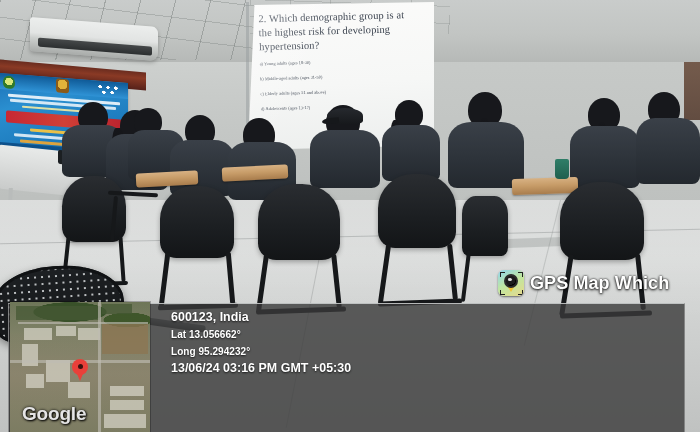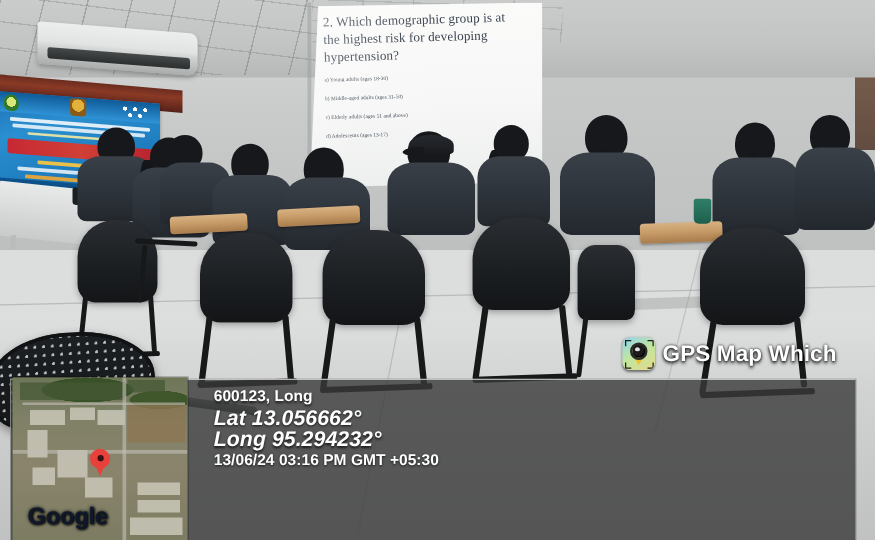--- a/index.html
+++ b/index.html
@@ -310,23 +310,22 @@
   }
   .gps-city {
     font-size:17.5px; line-height:22px; font-weight:400;
     letter-spacing:.15px;
   }
   .gps-addr {
     font-size:12.4px; line-height:16.5px; font-weight:bold;
     letter-spacing:.05px;
   }
   .gps-coord {
-    font-size:17px; line-height:17px; font-weight:bold;
+    font-size:10px; line-height:17px; font-weight:bold;
     letter-spacing:.05px;
-    font-style:italic;
   }
   .gps-time {
     font-size:12.4px; line-height:17px; font-weight:bold;
     letter-spacing:.05px;
   }
 
   
   .gps-map {
     position:absolute; left:10px; top:302px; width:140px; height:130px;
     overflow:hidden;
@@ -357,21 +356,21 @@
     position:absolute; left:3px; top:10px; width:0; height:0;
     border-left:5px solid transparent; border-right:5px solid transparent;
     border-top:12px solid #e8403a;
   }
   .map-pin .pin-dot {
     position:absolute; left:5.5px; top:5px; width:5px; height:5px;
     background:#3a1210; border-radius:50%;
   }
   .map-google {
     position:absolute; left:12px; bottom:7px;
-    color:#0f172a; font-size:19px; font-weight:bold;
+    color:#e5e5e5; font-size:19px; font-weight:bold;
     letter-spacing:-.2px;
     text-shadow:0 0 3px rgba(0,0,0,.95), 1px 1px 2px rgba(0,0,0,.95);
     z-index:4;
   }
 
   
   .green-cup {
     position:absolute; left:555px; top:159px; width:14px; height:20px;
     background:linear-gradient(180deg,#2f7e68 0%,#1f5f4e 100%);
     border-radius:2px 2px 4px 4px; z-index:4;
@@ -556,21 +555,21 @@
       <div class="corner c-tl"></div>
       <div class="corner c-tr"></div>
       <div class="corner c-bl"></div>
       <div class="corner c-br"></div>
     </div>
     <div class="gps-brand">GPS Map Which</div>
   </div>
 
   <div class="gps-panel">
     <div class="gps-text">
-      <div class="gps-addr">600123, Long</div>
+      <div class="gps-addr">600123, India</div>
       <div class="gps-coord">Lat 13.056662°</div>
       <div class="gps-coord">Long 95.294232°</div>
       <div class="gps-time">13/06/24 03:16 PM GMT +05:30</div>
     </div>
   </div>
 
   <div class="gps-map">
     <div class="map-sat"></div>
 
     <div class="map-dark" style="left:6px; top:4px; width:84px; height:14px;"></div>

